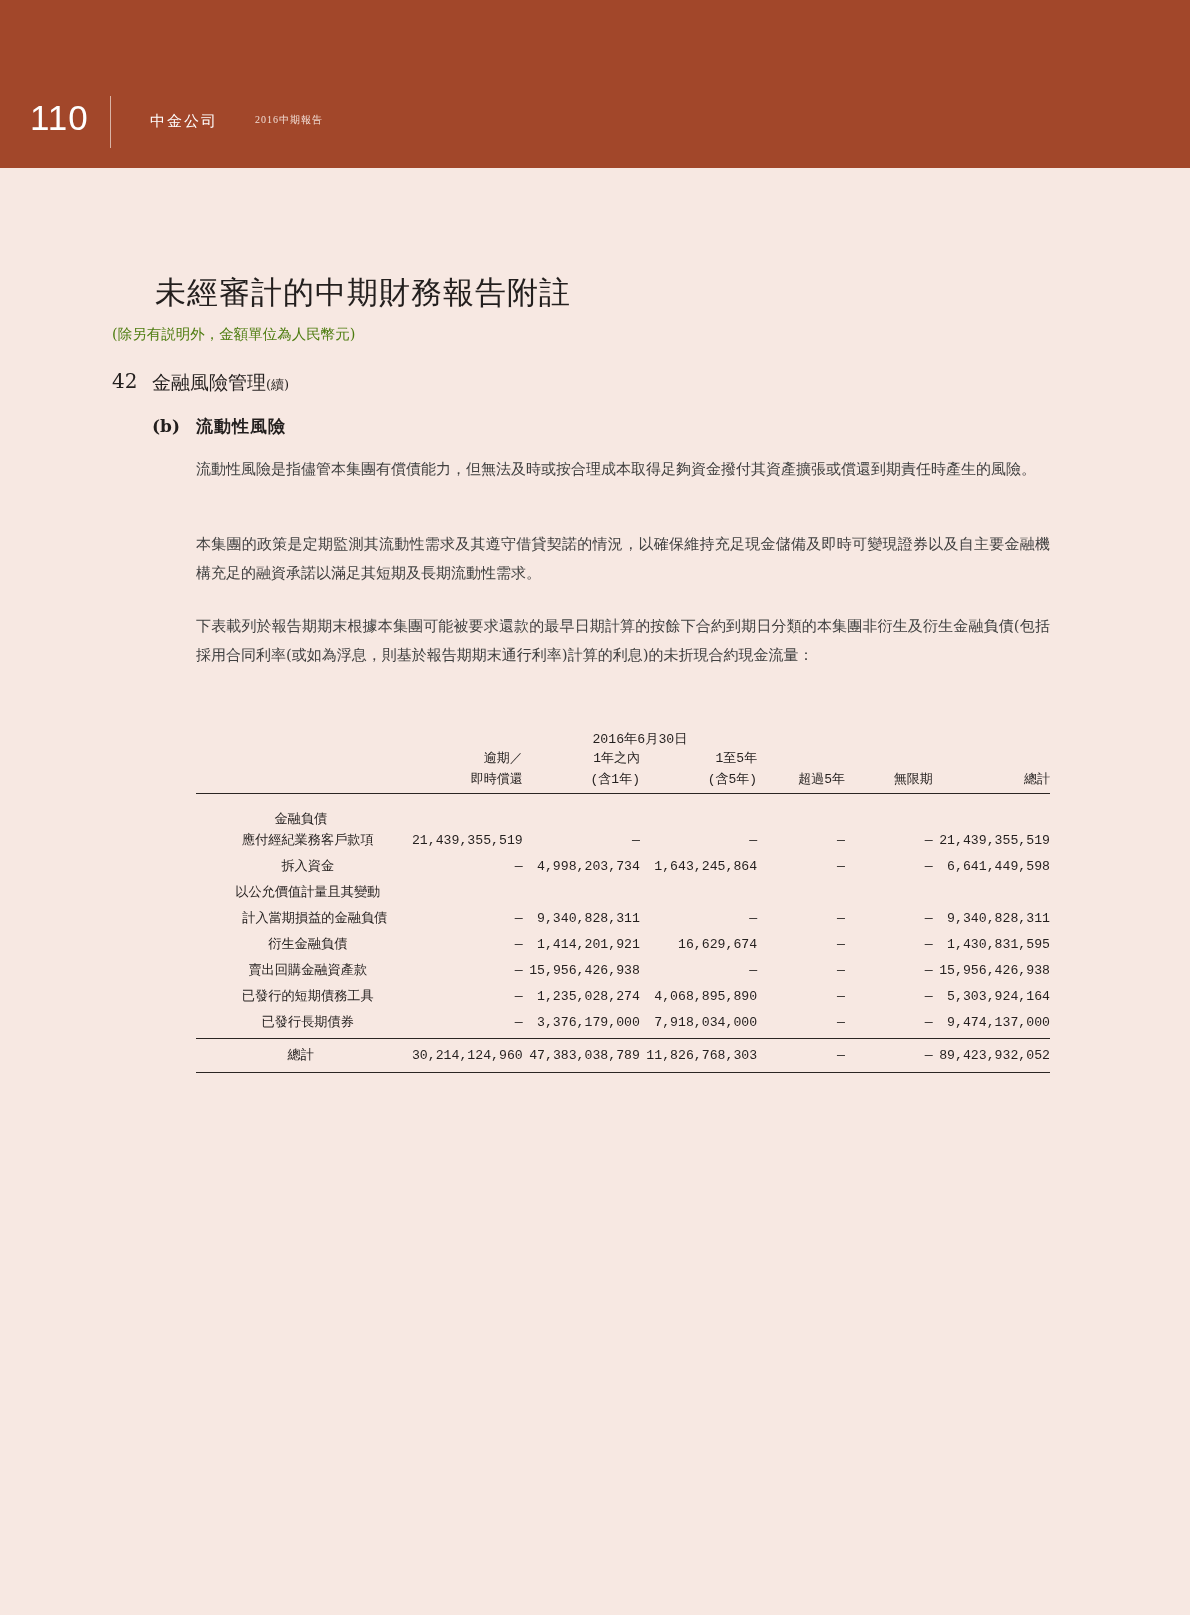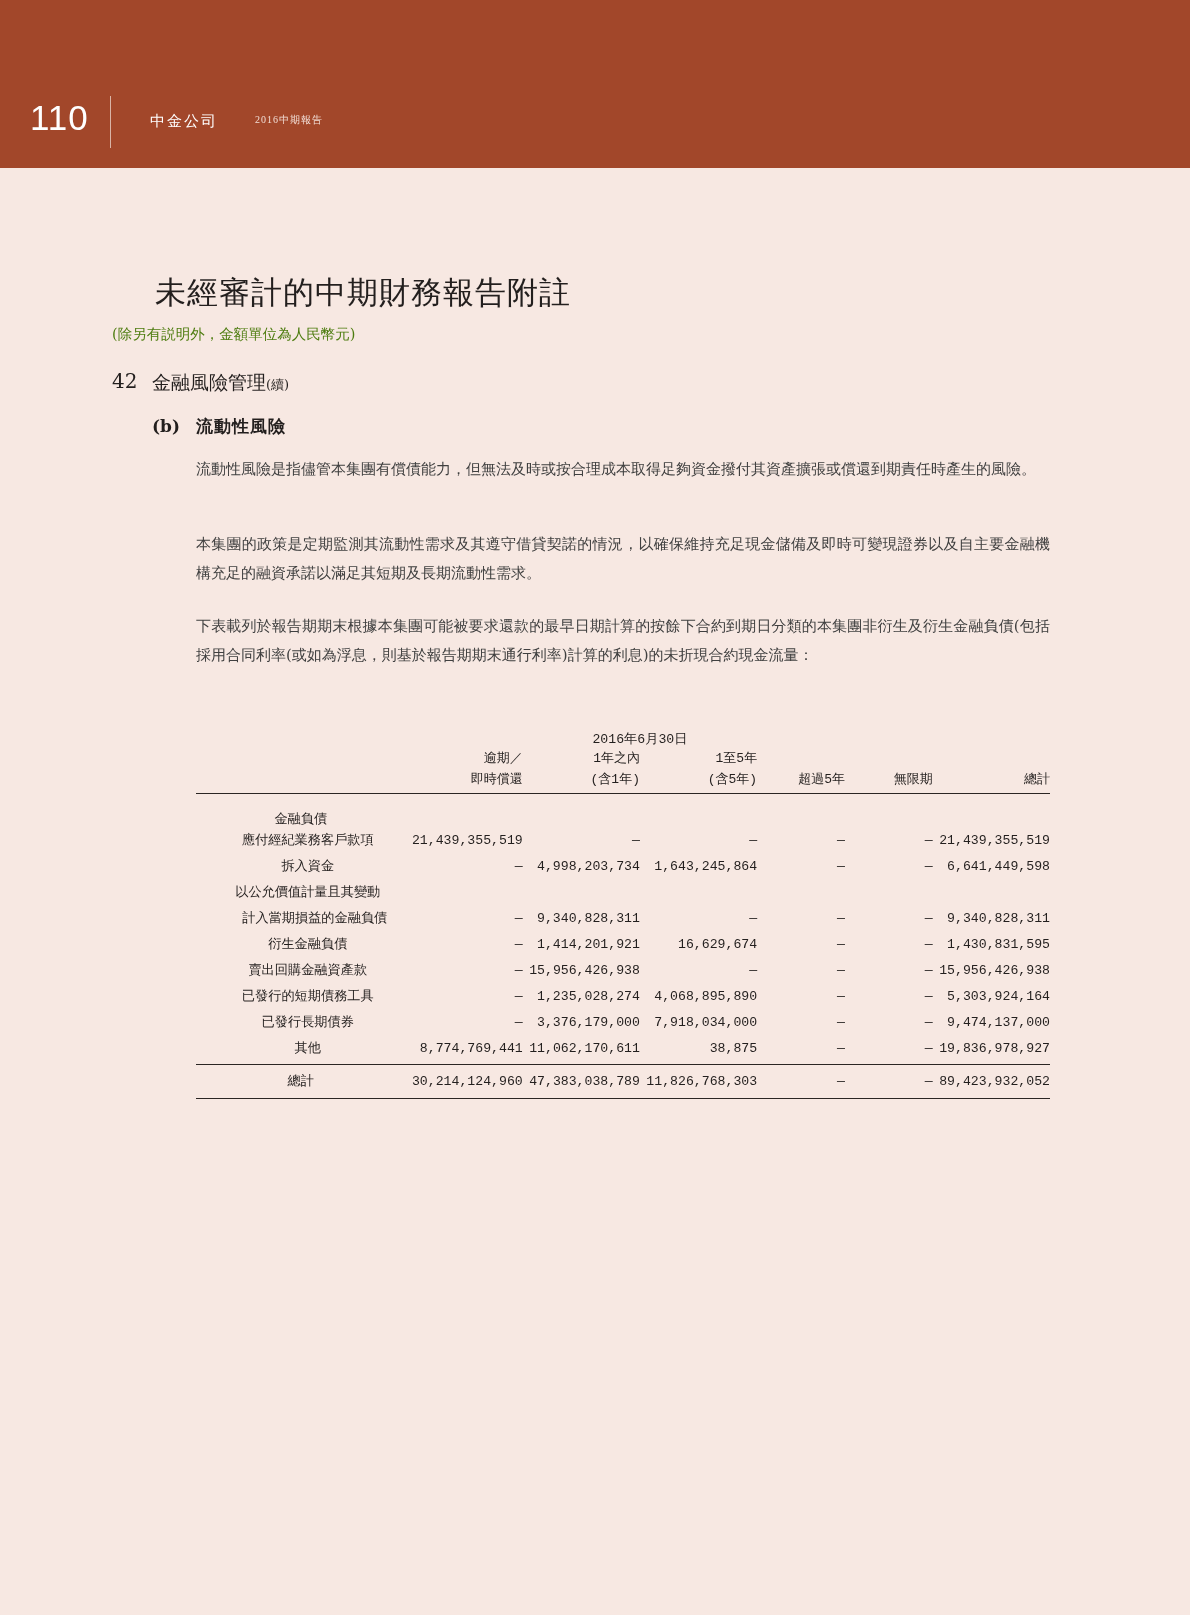--- a/index.html
+++ b/index.html
@@ -350,29 +350,20 @@
     </tr>
     <tr class="data-row">
       <td class="col-label indent-1">已發行長期債券</td>
       <td class="col-num">—</td>
       <td class="col-num">3,376,179,000</td>
       <td class="col-num">7,918,034,000</td>
       <td class="col-num">—</td>
       <td class="col-num">—</td>
       <td class="col-num">9,474,137,000</td>
     </tr>
-    <tr class="data-row">
-      <td class="col-label indent-1">其他</td>
-      <td class="col-num">8,774,769,441</td>
-      <td class="col-num">11,062,170,611</td>
-      <td class="col-num">38,875</td>
-      <td class="col-num">—</td>
-      <td class="col-num">—</td>
-      <td class="col-num">19,836,978,927</td>
-    </tr>
 
     <tr class="rule-mid">
       <td colspan="7"></td>
     </tr>
 
     <tr class="total-row">
       <td class="col-label">總計</td>
       <td class="col-num">30,214,124,960</td>
       <td class="col-num">47,383,038,789</td>
       <td class="col-num">11,826,768,303</td>

